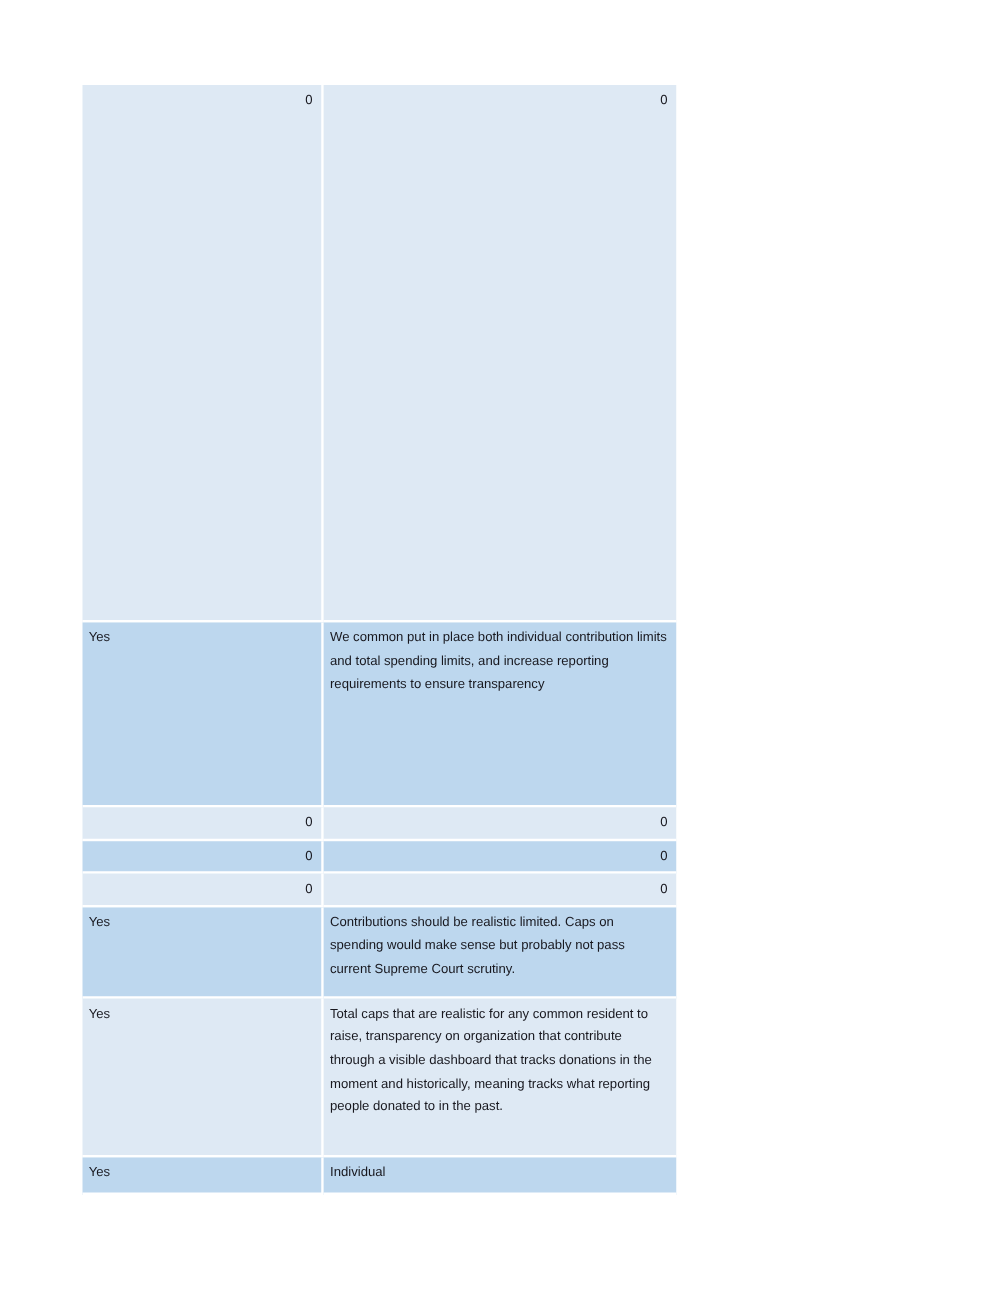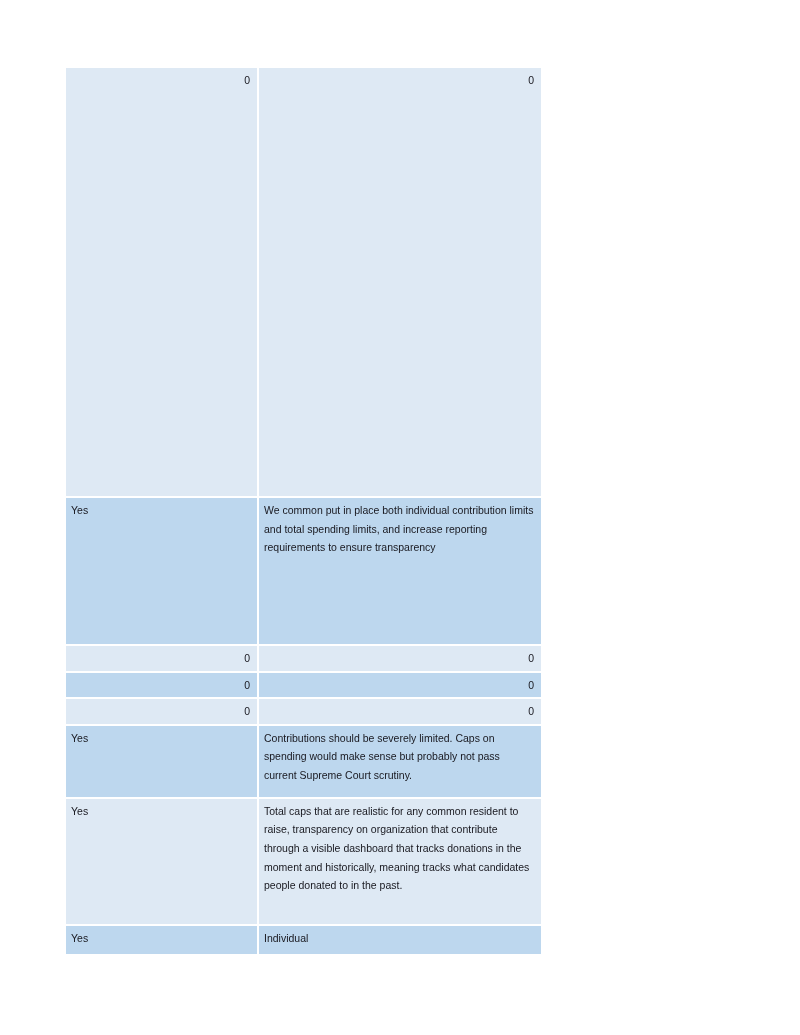--- a/index.html
+++ b/index.html
@@ -94,26 +94,26 @@
       <td class="num last-col">0</td>
     </tr>
 
     <tr class="band-light r-thin">
       <td class="num">0</td>
       <td class="num last-col">0</td>
     </tr>
 
     <tr class="band-dark r-quote-a">
       <td class="txt">Yes</td>
-      <td class="txt last-col">Contributions should be severely limited.  Caps on spending would make sense but probably not pass current Supreme Court scrutiny.</td>
+      <td class="txt last-col">Contributions should be realistic limited.  Caps on spending would make sense but probably not pass current Supreme Court scrutiny.</td>
     </tr>
 
     <tr class="band-light r-quote-b">
       <td class="txt">Yes</td>
-      <td class="txt last-col">Total caps that are realistic for any common resident to raise, transparency on organization that contribute through a visible dashboard that tracks donations in the moment and historically, meaning tracks what candidates people donated to in the past.</td>
+      <td class="txt last-col">Total caps that are realistic for any common resident to raise, transparency on organization that contribute through a visible dashboard that tracks donations in the moment and historically, meaning tracks what reporting people donated to in the past.</td>
     </tr>
 
     <tr class="band-dark r-short">
       <td class="txt">Yes</td>
       <td class="txt last-col">Individual</td>
     </tr>
 
   </tbody>
 </table>
 

